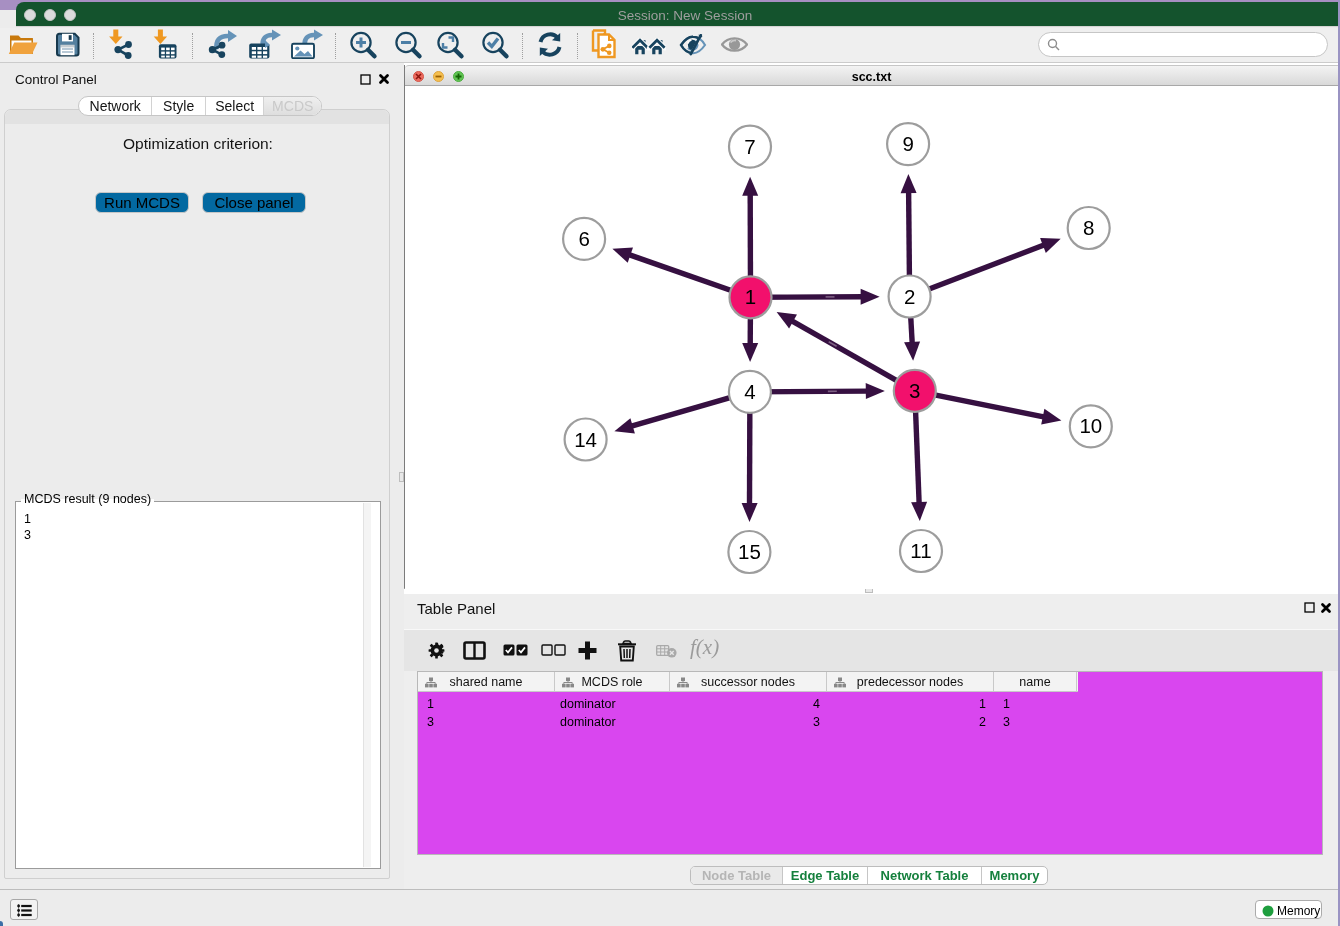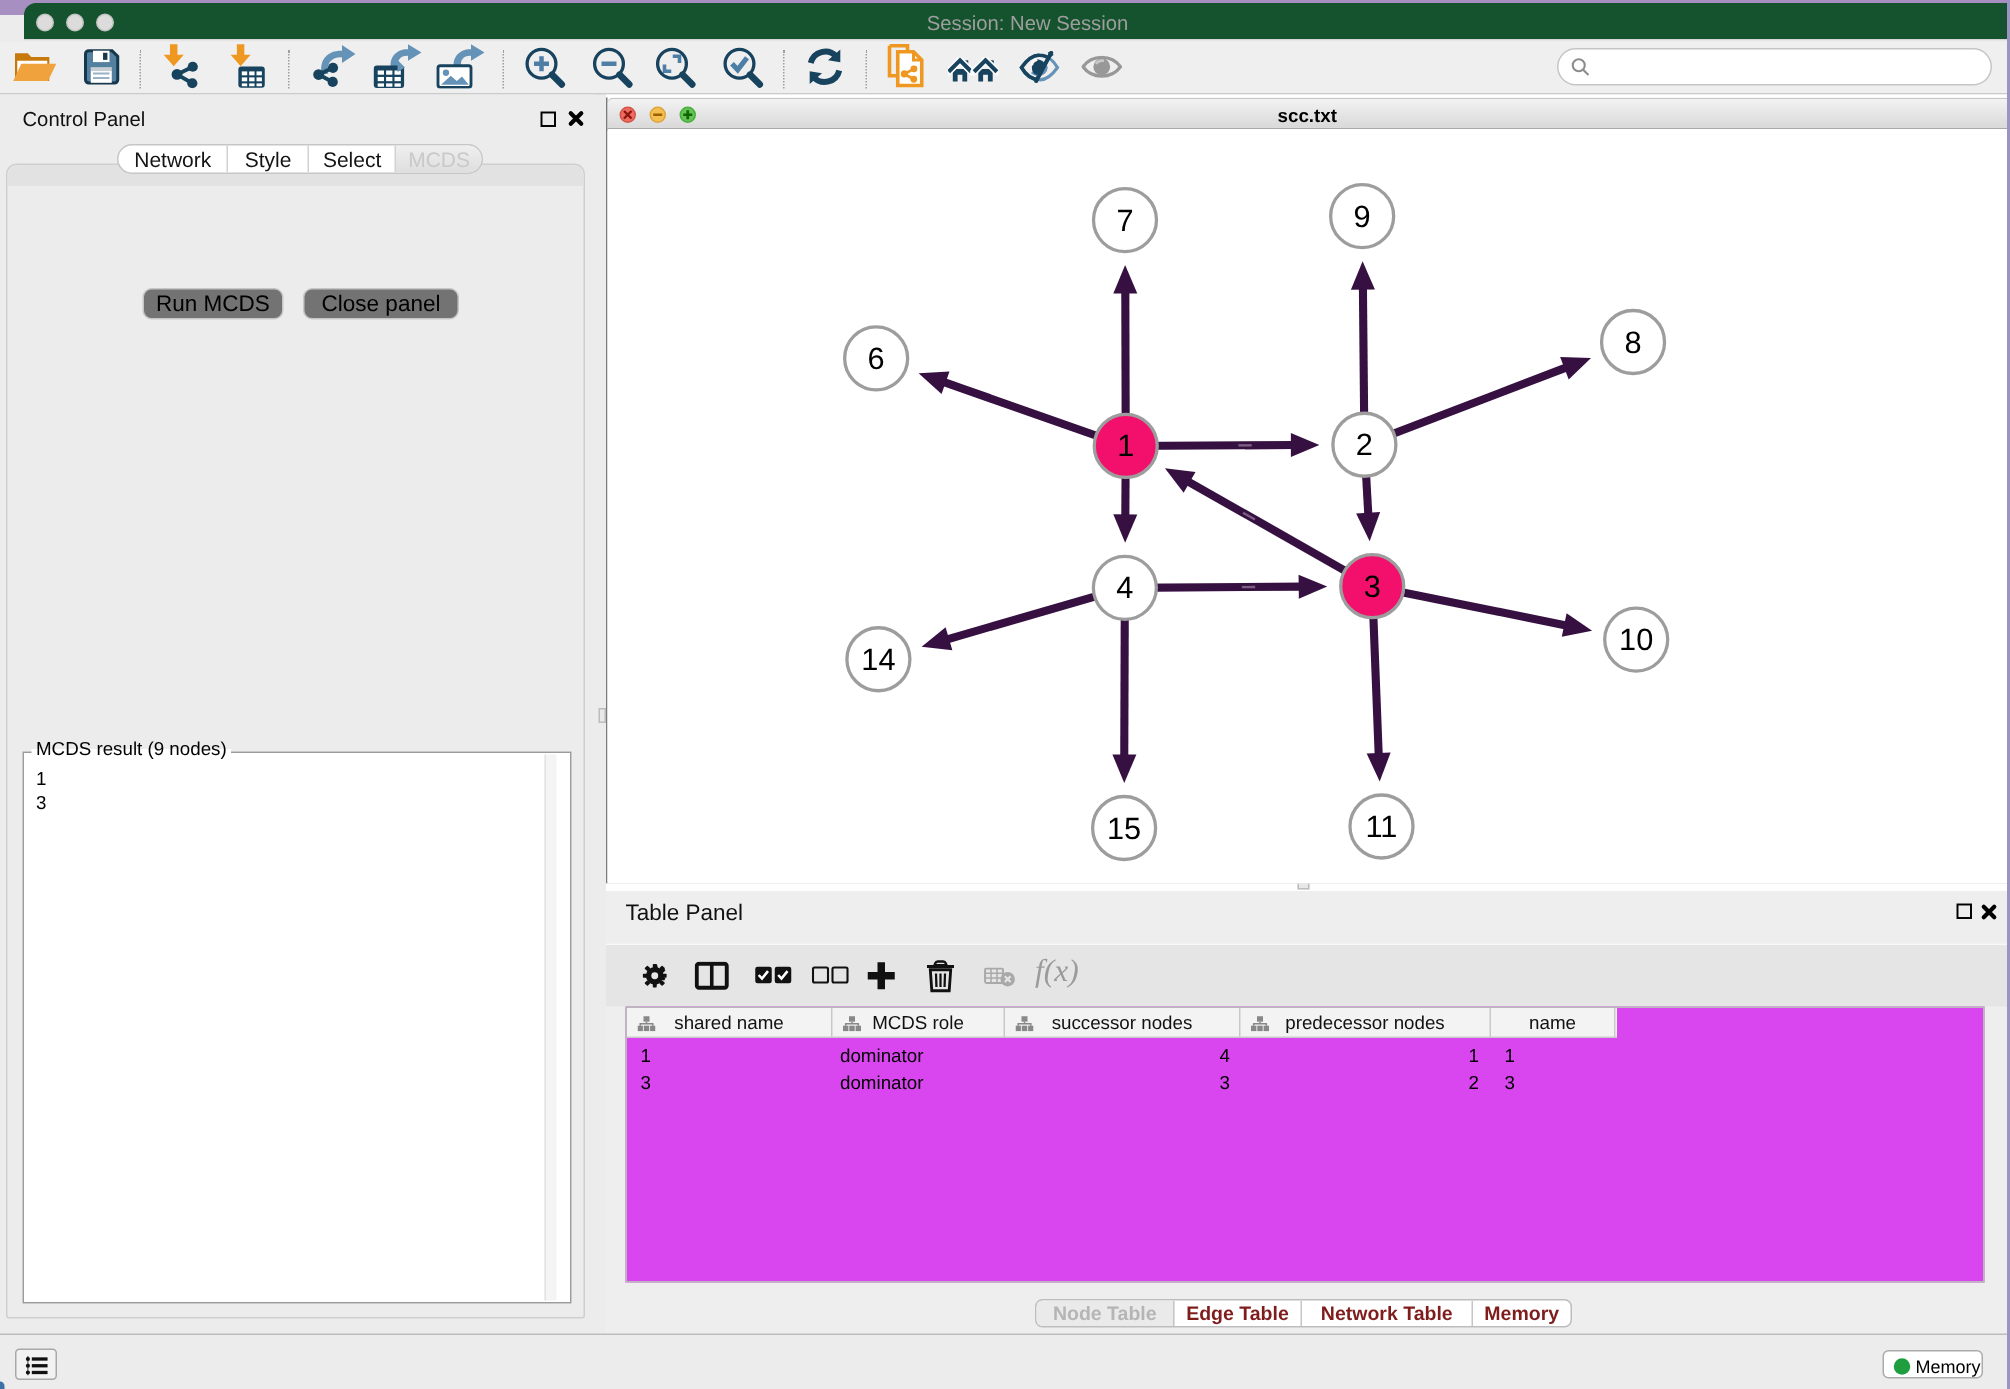--- a/index.html
+++ b/index.html
@@ -17,21 +17,21 @@
 #searchbox { position:absolute; left:1038px; top:4px; width:290px; height:25px; background:#fff; border:1px solid #c6c6c6; border-radius:13px; }
 
 #leftpanel { left:0; top:63px; width:396px; height:826px; background:#ececec; }
 #cp-title { position:absolute; left:15px; top:9px; font-size:13.5px; color:#111; }
 #cp-tabbar { position:absolute; left:78px; top:33px; width:244px; height:20px; background:#fff; border:1px solid #c6c6c6; border-radius:10px; box-sizing:border-box; overflow:hidden; display:flex; }
 .cptab { height:100%; font-size:14px; color:#141414; text-align:center; line-height:18px; border-right:1px solid #d2d2d2; box-sizing:border-box; }
 #cp-pane { position:absolute; left:4px; top:46px; width:386px; height:770px; border:1px solid #cfcfcf; border-radius:7px 7px 2px 2px; background:#ececec; }
 #cp-paneband { position:absolute; left:5px; top:47px; width:384px; height:14px; background:#e2e2e2; border-radius:7px 7px 0 0; }
 #optlabel { position:absolute; left:0; top:72px; width:396px; text-align:center; font-size:15.5px; color:#141414; }
 #dropdown { position:absolute; left:44px; top:95px; width:312px; height:21px; background:#fff; border:1px solid #c6c6c6; border-radius:10px; font-size:15px; color:#141414; line-height:19px; padding-left:14px; box-sizing:border-box; }
-.btn { position:absolute; top:129px; height:21px; background:#737373; border:1px solid #c6c6c6; border-radius:6px; font-size:15px; color:#000; text-align:center; line-height:19px; box-sizing:border-box; }
+.btn { position:absolute; top:129px; height:21px; background:#0369a1; border:1px solid #c6c6c6; border-radius:6px; font-size:15px; color:#000; text-align:center; line-height:19px; box-sizing:border-box; }
 #mcdsbox { position:absolute; left:15px; top:438px; width:366px; height:368px; background:#fff; border:1px solid #9b9b9b; }
 #mcdslegend { position:absolute; left:21px; top:429px; font-size:12.5px; color:#000; background:linear-gradient(#ececec 50%, #ffffff 50%); padding:0 3px; }
 #mcdsvals { position:absolute; left:24px; top:448px; font-size:12.5px; color:#000; line-height:16px; }
 #mcdsscroll { position:absolute; left:363px; top:440px; width:8px; height:364px; background:#f4f4f4; border-left:1px solid #e2e2e2; }
 
 #desktop { left:404px; top:63px; width:934px; height:531px; background:#fff; }
 #netframe { left:404px; top:65px; width:934px; height:524px; border-left:1px solid #7b7b7b; border-bottom:1px solid #b9b9b9; }
 #nettitle { position:absolute; left:0; top:0; width:933px; height:21px; background:linear-gradient(#f3f3f3,#d9d9d9); border-top:1px solid #c6c6c6; border-bottom:1px solid #a8a8a8; border-radius:4px 0 0 0; }
 .mtl { position:absolute; top:4.5px; width:11px; height:11px; border-radius:50%; }
 #netname { position:absolute; left:0; top:3.5px; width:933px; text-align:center; font-size:12.5px; font-weight:bold; color:#000; }
@@ -39,21 +39,21 @@
 
 #tablepanel { left:404px; top:594px; width:934px; height:295px; background:#eeeeee; }
 #tp-title { position:absolute; left:13px; top:6px; font-size:15px; color:#111; }
 #tp-toolbar { position:absolute; left:0px; top:35px; width:934px; height:42px; background:#e5e5e5; border-top:1px solid #f8f8f8; }
 #tp-table { position:absolute; left:13px; top:77px; width:906px; height:184px; background:#d946ef; border:1px solid #b8b8b8; }
 #tp-header { position:absolute; left:0; top:0; width:660px; height:20px; background:#f3f3f3; border-bottom:1px solid #c9c9c9; }
 .hcell { position:absolute; top:0; height:20px; border-right:1px solid #c9c9c9; font-size:12.5px; color:#111; text-align:center; line-height:20px; }
 .hcell svg { position:absolute; left:7px; top:5px; }
 .trow { position:absolute; font-size:12.5px; color:#000; height:16px; line-height:16px; }
 #bt-tabbar { position:absolute; left:286px; top:272px; width:358px; height:19px; background:#fff; border:1px solid #bdbdbd; border-radius:5px; box-sizing:border-box; overflow:hidden; display:flex; }
-.tabbtn { height:100%; font-size:13px; font-weight:bold; color:#7f1d1d; text-align:center; line-height:17px; border-right:1px solid #c6c6c6; box-sizing:border-box; }
+.tabbtn { height:100%; font-size:13px; font-weight:bold; color:#15803d; text-align:center; line-height:17px; border-right:1px solid #c6c6c6; box-sizing:border-box; }
 
 #statusbar { left:0; top:889px; width:1340px; height:37px; background:#ececec; border-top:1px solid #bdbdbd; }
 #listbtn { position:absolute; left:10px; top:9px; width:28px; height:21px; background:#f2f2f2; border:1px solid #a8a8a8; border-radius:3px; }
 #membtn { position:absolute; left:1255px; top:10px; width:67px; height:19px; background:#fff; border:1px solid #ababab; border-radius:4px; font-size:12px; color:#000; }
 </style>
 </head>
 <body>
 <div id="purpletop" class="abs"></div>
 <div id="titlebar" class="abs">
   <div class="tl" style="left:8px;"></div>
@@ -241,20 +241,21 @@
       <path d="M2.5 2.5 L9.5 9.5 M9.5 2.5 L2.5 9.5" stroke="#000" stroke-width="2.8" stroke-linecap="round"></path>
     </svg>
   <div id="cp-pane"></div>
   <div id="cp-paneband"></div>
   <div id="cp-tabbar">
     <div class="cptab" style="width:74px;">Network</div>
     <div class="cptab" style="width:54px;">Style</div>
     <div class="cptab" style="width:59px;">Select</div>
     <div class="cptab" style="width:57px; background:linear-gradient(#efefef,#dedede); color:#c9c9c9; border-right:none;">MCDS</div>
   </div>
+  <div id="optlabel">Optimization criterion:</div>
   <div class="btn" style="left:95px; width:94px;">Run MCDS</div>
   <div class="btn" style="left:202px; width:104px;">Close panel</div>
   <div id="mcdsbox"></div>
   <div id="mcdsscroll"></div>
   <div id="mcdslegend">MCDS result (9 nodes)</div>
   <div id="mcdsvals">1<br>3</div>
 </div>
 <div id="desktop" class="abs"></div>
 <div class="abs" style="left:399px;top:472px;width:5px;height:10px;background:#e8e8e8;border:1px solid #bdbdbd;"></div>
 <div class="abs" style="left:865px;top:587px;width:8px;height:6px;background:#e8e8e8;border:1px solid #bdbdbd;"></div>

